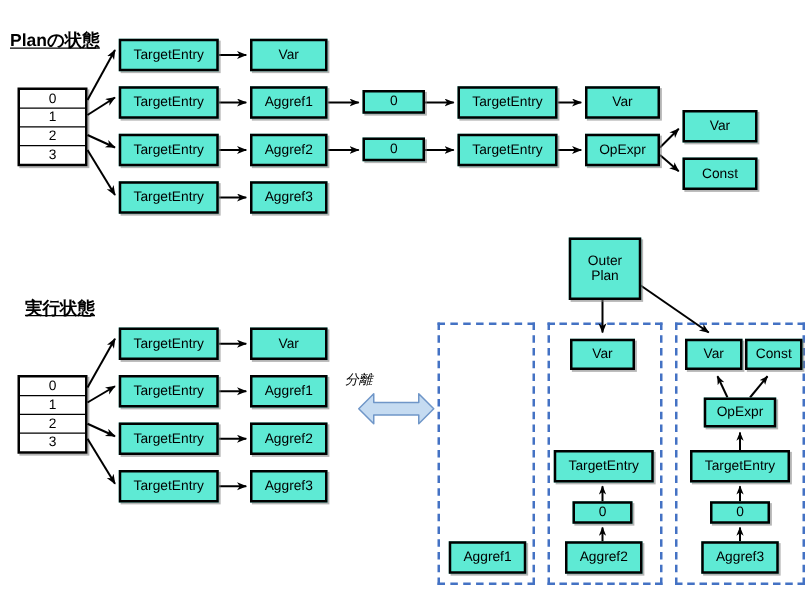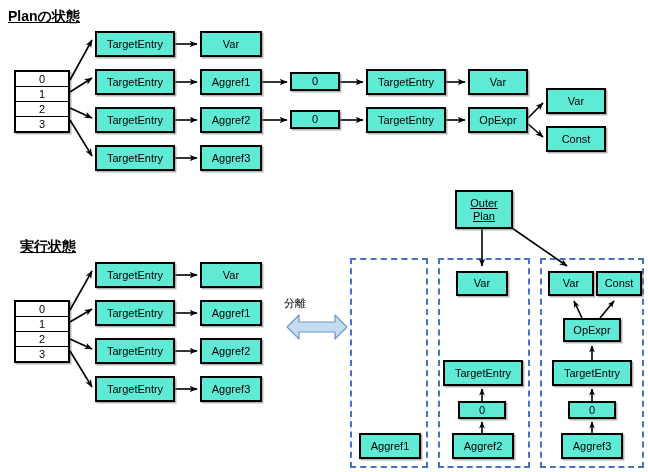--- a/index.html
+++ b/index.html
@@ -85,21 +85,21 @@
   }
   .sep-arrow {
     position: absolute;
   }
 </style>
 </head>
 <body>
 
 <div id="diagram-root">
 
-  <div class="section-title" style="left:8px; top:8px;">Planの状態</div>
+  <div class="section-title" style="left:8px; top:24px;">Planの状態</div>
 
   <div class="section-title" style="left:20px; top:238px;">実行状態</div>
 
   <div class="idx-table" style="left:14px; top:70px; width:56px; height:63px;">
     <div class="idx-row">0</div>
     <div class="idx-row">1</div>
     <div class="idx-row">2</div>
     <div class="idx-row">3</div>
   </div>
 
@@ -184,21 +184,21 @@
       <path d="M592,401 L592,389"></path>
       <path d="M592,433 L592,422"></path>
     </g>
 
     <g stroke="#000000" stroke-width="1.6" fill="none" marker-end="url(#ahs)">
       <path d="M482,401 L482,389"></path>
       <path d="M482,433 L482,422"></path>
     </g>
   </svg>
 
-  <div class="sep-label" id="sep-label" style="left: 284px; top: 296px;">分離</div>
+  <div class="sep-label" id="sep-label" style="left: 276px; top: 296px; font-style: italic;">分離</div>
 
   <svg class="sep-arrow" id="sep-arrow" viewBox="0 0 62 30" style="left: 286px; top: 312px; width: 62px; height: 30px;">
     <path d="M1,15 L13,3 L13,10 L49,10 L49,3 L61,15 L49,27 L49,20 L13,20 L13,27 Z" fill="#c5dbf1" stroke="#6f96c8" stroke-width="1.2" stroke-linejoin="round"></path>
   </svg>
 
   <div id="nodes-container">
       <div class="node-box" style="left: 95px; top: 31px; width: 80px; height: 26px;">TargetEntry</div>
       <div class="node-box" style="left: 95px; top: 69px; width: 80px; height: 26px;">TargetEntry</div>
       <div class="node-box" style="left: 95px; top: 107px; width: 80px; height: 26px;">TargetEntry</div>
       <div class="node-box" style="left: 95px; top: 145px; width: 80px; height: 26px;">TargetEntry</div>
@@ -215,21 +215,21 @@
       <div class="node-box" style="left: 546px; top: 88px; width: 60px; height: 26px;">Var</div>
       <div class="node-box" style="left: 546px; top: 126px; width: 60px; height: 26px;">Const</div>
       <div class="node-box" style="left: 95px; top: 262px; width: 80px; height: 26px;">TargetEntry</div>
       <div class="node-box" style="left: 95px; top: 300px; width: 80px; height: 26px;">TargetEntry</div>
       <div class="node-box" style="left: 95px; top: 338px; width: 80px; height: 26px;">TargetEntry</div>
       <div class="node-box" style="left: 95px; top: 376px; width: 80px; height: 26px;">TargetEntry</div>
       <div class="node-box" style="left: 200px; top: 262px; width: 62px; height: 26px;">Var</div>
       <div class="node-box" style="left: 200px; top: 300px; width: 62px; height: 26px;">Aggref1</div>
       <div class="node-box" style="left: 200px; top: 338px; width: 62px; height: 26px;">Aggref2</div>
       <div class="node-box" style="left: 200px; top: 376px; width: 62px; height: 26px;">Aggref3</div>
-      <div class="node-box" style="left: 455px; top: 190px; width: 58px; height: 39px; text-decoration: underline;">Outer
+      <div class="node-box" style="left: 455px; top: 190px; width: 58px; height: 50px;">Outer
 Plan</div>
       <div class="node-box" style="left: 359px; top: 433px; width: 62px; height: 26px;">Aggref1</div>
       <div class="node-box" style="left: 456px; top: 271px; width: 52px; height: 25px;">Var</div>
       <div class="node-box" style="left: 443px; top: 360px; width: 80px; height: 26px;">TargetEntry</div>
       <div class="node-box" style="left: 458px; top: 401px; width: 48px; height: 18px;">0</div>
       <div class="node-box" style="left: 452px; top: 433px; width: 62px; height: 26px;">Aggref2</div>
       <div class="node-box" style="left: 548px; top: 271px; width: 46px; height: 25px;">Var</div>
       <div class="node-box" style="left: 596px; top: 271px; width: 46px; height: 25px;">Const</div>
       <div class="node-box" style="left: 563px; top: 318px; width: 58px; height: 24px;">OpExpr</div>
       <div class="node-box" style="left: 552px; top: 360px; width: 80px; height: 26px;">TargetEntry</div>

